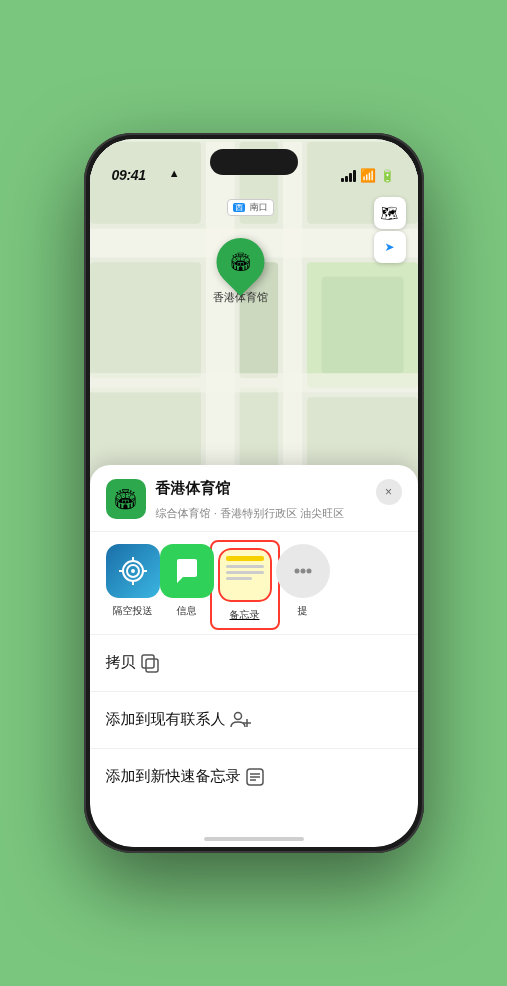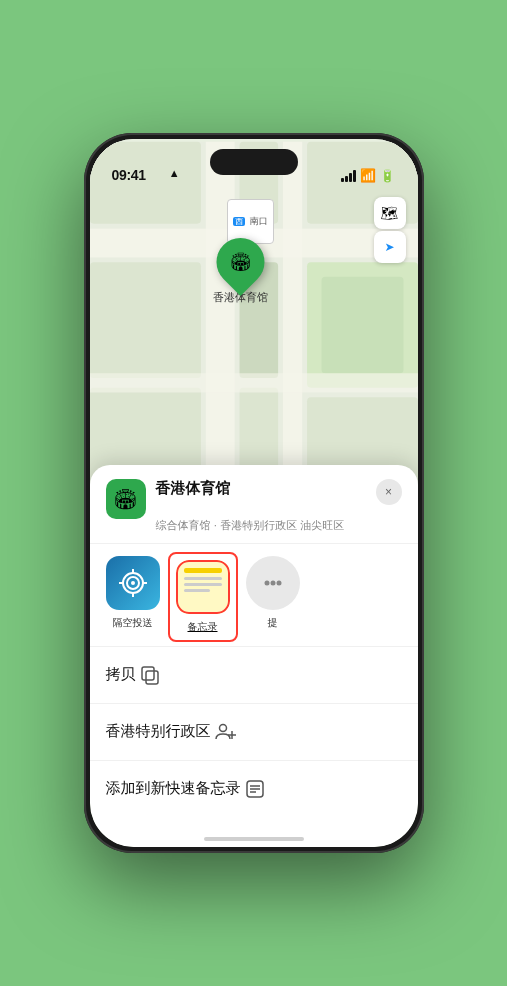--- a/index.html
+++ b/index.html
@@ -191,41 +191,40 @@
 
     .venue-name {
       font-size: 15px;
       font-weight: 700;
       color: #111;
     }
 
     .venue-subtitle {
       font-size: 11px;
       color: #888;
-      margin-top: 20px;
+      margin-top: 8px;
     }
 
     .close-btn {
       width: 26px;
       height: 26px;
       background: #e8e8e8;
       border-radius: 50%;
       display: flex;
       align-items: center;
       justify-content: center;
       font-size: 12px;
       color: #666;
       cursor: pointer;
     }
 
     
     .share-row {
       display: flex;
       padding: 12px 16px 8px;
-      gap: 12px;
       overflow-x: auto;
       border-bottom: 1px solid #f0f0f0;
     }
 
     .share-item {
       display: flex;
       flex-direction: column;
       align-items: center;
       gap: 6px;
       flex-shrink: 0;
@@ -326,36 +325,36 @@
     }
 
     
     .map-road-label {
       position: absolute;
       top: 60px;
       left: 42%;
       background: white;
       border: 1px solid #ccc;
       border-radius: 4px;
-      padding: 15px 5px;
+      padding: 1px 5px;
       font-size: 9px;
       color: #555;
       font-weight: 500;
     }
   </style>
 </head>
 <body>
 
 <div class="phone-frame">
   <div class="phone-screen">
 
     <div class="dynamic-island"></div>
 
     <div class="status-bar">
-      <div style="display:flex;gap:21px;">
+      <div style="display:flex;gap:21px;font-style:italic;">
         <span class="status-time">09:41</span>
         <span style="font-size:11px;margin-left:2px;">▲</span>
       </div>
       <div class="status-icons">
         <div class="signal-bars">
           <div class="signal-bar" style="height:4px;"></div>
           <div class="signal-bar" style="height:6px;"></div>
           <div class="signal-bar" style="height:9px;"></div>
           <div class="signal-bar" style="height:12px;"></div>
         </div>
@@ -436,20 +435,28 @@
               <circle cx="15" cy="15" r="2" fill="white"></circle>
               <line x1="15" y1="5" x2="15" y2="1" stroke="white" stroke-width="2"></line>
               <line x1="15" y1="25" x2="15" y2="29" stroke="white" stroke-width="2"></line>
               <line x1="5" y1="15" x2="1" y2="15" stroke="white" stroke-width="2"></line>
               <line x1="25" y1="15" x2="29" y2="15" stroke="white" stroke-width="2"></line>
             </svg>
           </div>
           <span class="share-label">隔空投送</span>
         </div>
 
+        <div class="share-item">
+          <div class="share-app-icon messages" style="position:relative;">
+            <svg width="32" height="32" viewBox="0 0 32 32">
+              <path d="M6 6 Q6 4 8 4 L24 4 Q26 4 26 6 L26 20 Q26 22 24 22 L12 22 L6 28 L6 6Z" fill="white"></path>
+            </svg>
+          </div>
+          <span class="share-label">信息</span>
+        </div>
 
 
         <div class="share-item" style="outline: 2px solid #ff3b30; outline-offset: 2px; border-radius: 4px; padding: 4px; text-decoration: underline;">
           <div class="share-app-icon notes" style="border-radius:13px;overflow:hidden;border:none;">
             <div style="width:54px;height:54px;background:#fff9c4;border-radius:13px;display:flex;flex-direction:column;padding:6px 6px 4px;border:2px solid #ff3b30;">
               <div style="height:5px;background:#f7d000;border-radius:2px;margin-bottom:4px;"></div>
               <div style="height:3px;background:#ccc;border-radius:2px;margin-bottom:3px;"></div>
               <div style="height:3px;background:#ccc;border-radius:2px;margin-bottom:3px;"></div>
               <div style="height:3px;background:#ccc;border-radius:2px;margin-bottom:3px;width:70%;"></div>
             </div>
@@ -477,21 +484,21 @@
           <div class="action-icon">
             <svg width="22" height="22" viewBox="0 0 22 22">
               <rect x="7" y="7" width="12" height="13" rx="2" fill="none" stroke="#555" stroke-width="1.5"></rect>
               <rect x="3" y="3" width="12" height="13" rx="2" fill="none" stroke="#555" stroke-width="1.5"></rect>
             </svg>
           </div>
         </div>
 
 
         <div class="action-item">
-          <span class="action-text">香港特别行政区</span>
+          <span class="action-text">添加到现有联系人</span>
           <div class="action-icon">
             <svg width="22" height="22" viewBox="0 0 22 22">
               <circle cx="9" cy="7" r="3.5" fill="none" stroke="#555" stroke-width="1.5"></circle>
               <path d="M2 18 Q2 13 9 13 Q16 13 16 18" fill="none" stroke="#555" stroke-width="1.5"></path>
               <line x1="18" y1="10" x2="18" y2="18" stroke="#555" stroke-width="1.5"></line>
               <line x1="14" y1="14" x2="22" y2="14" stroke="#555" stroke-width="1.5"></line>
             </svg>
           </div>
         </div>
 

